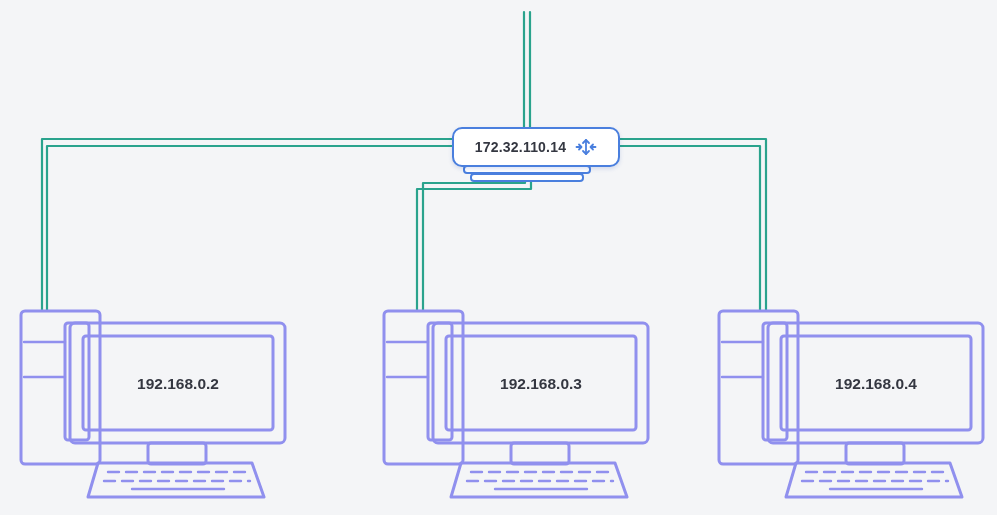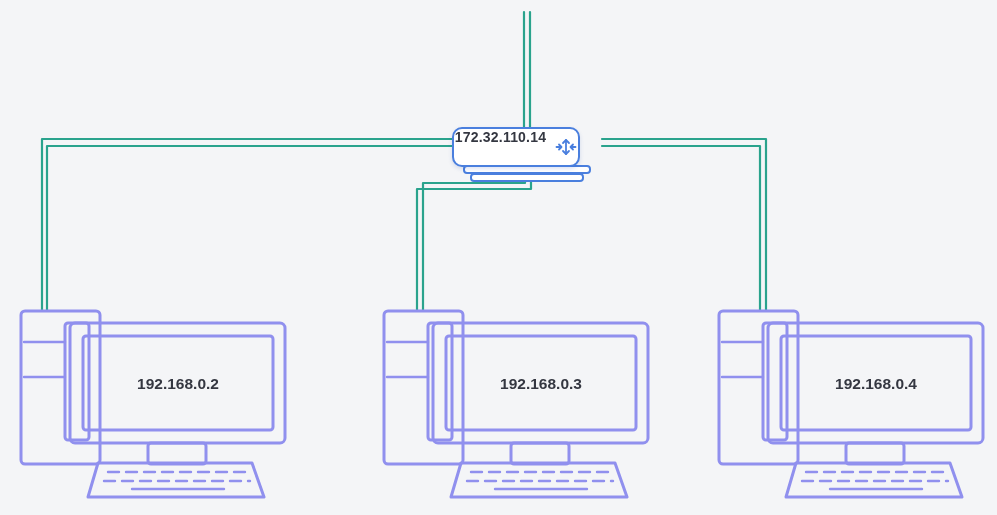--- a/index.html
+++ b/index.html
@@ -21,23 +21,23 @@
   .ip-label{
     fill:var(--ink);
     font-family:"Liberation Sans",sans-serif;
     font-size:15.5px;font-weight:bold;text-anchor:middle;
   }
   .router-layer{
     position:absolute;background:var(--router-bg);
     border:2px solid var(--router-border);border-radius:4px;
   }
   .router-box{
-    position:absolute;left:452px;top:127px;width:128px;height:40px;
+    position:absolute;left:452px;top:127px;width:168px;height:40px;
     background:var(--router-bg);border:2px solid var(--router-border);
-    border-radius:10px;display:flex;justify-content:center;
+    border-radius:10px;display:flex;align-items:center;justify-content:center;
     gap:9px;box-shadow:0 2px 4px rgba(30,64,175,.15);
   }
   .router-ip{color:var(--ink);font-size:14px;font-weight:bold;letter-spacing:.2px;}
   .router-icon{color:var(--router-border);display:flex;align-items:center;}
   .router-icon svg{display:block;}
 </style>
 </head>
 <body>
 
 <div class="stage">

